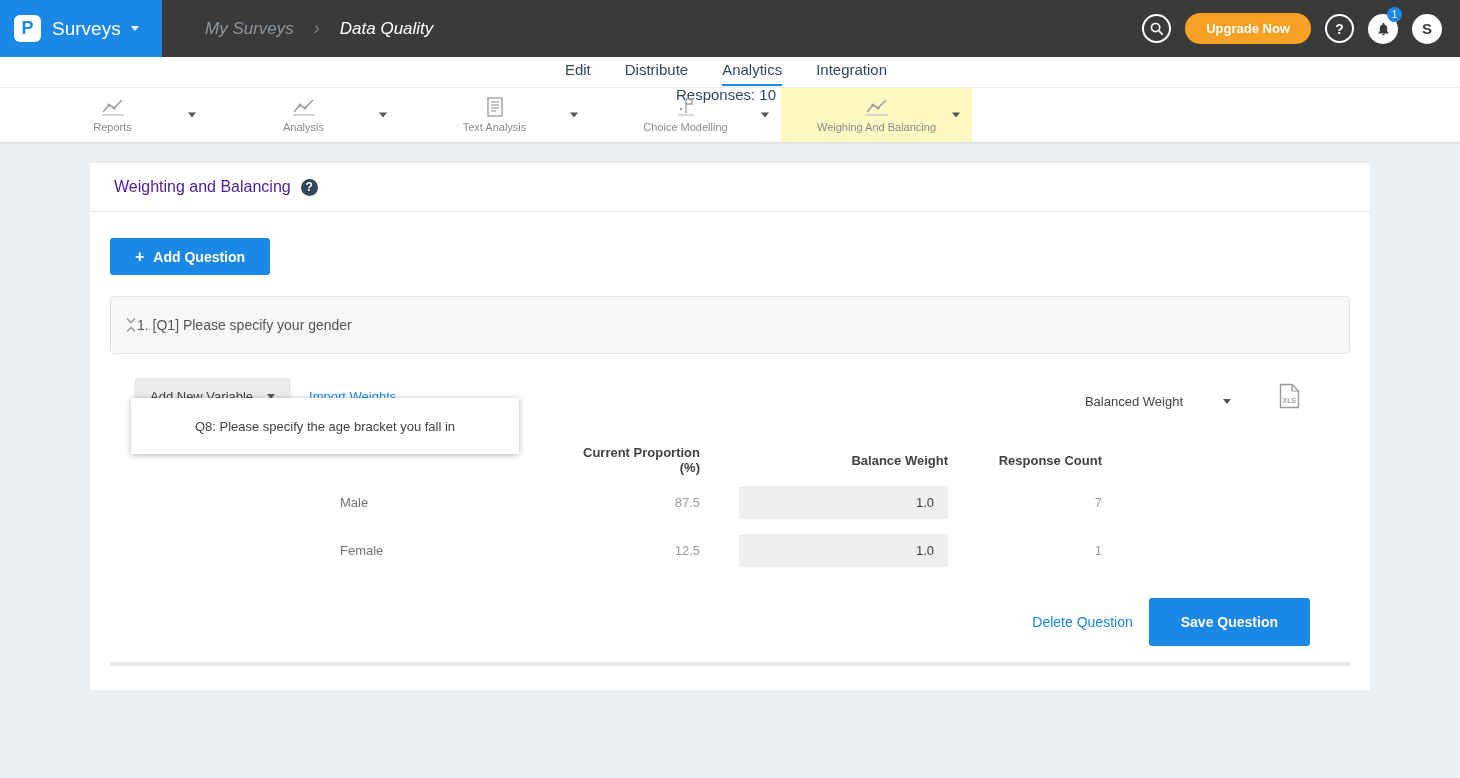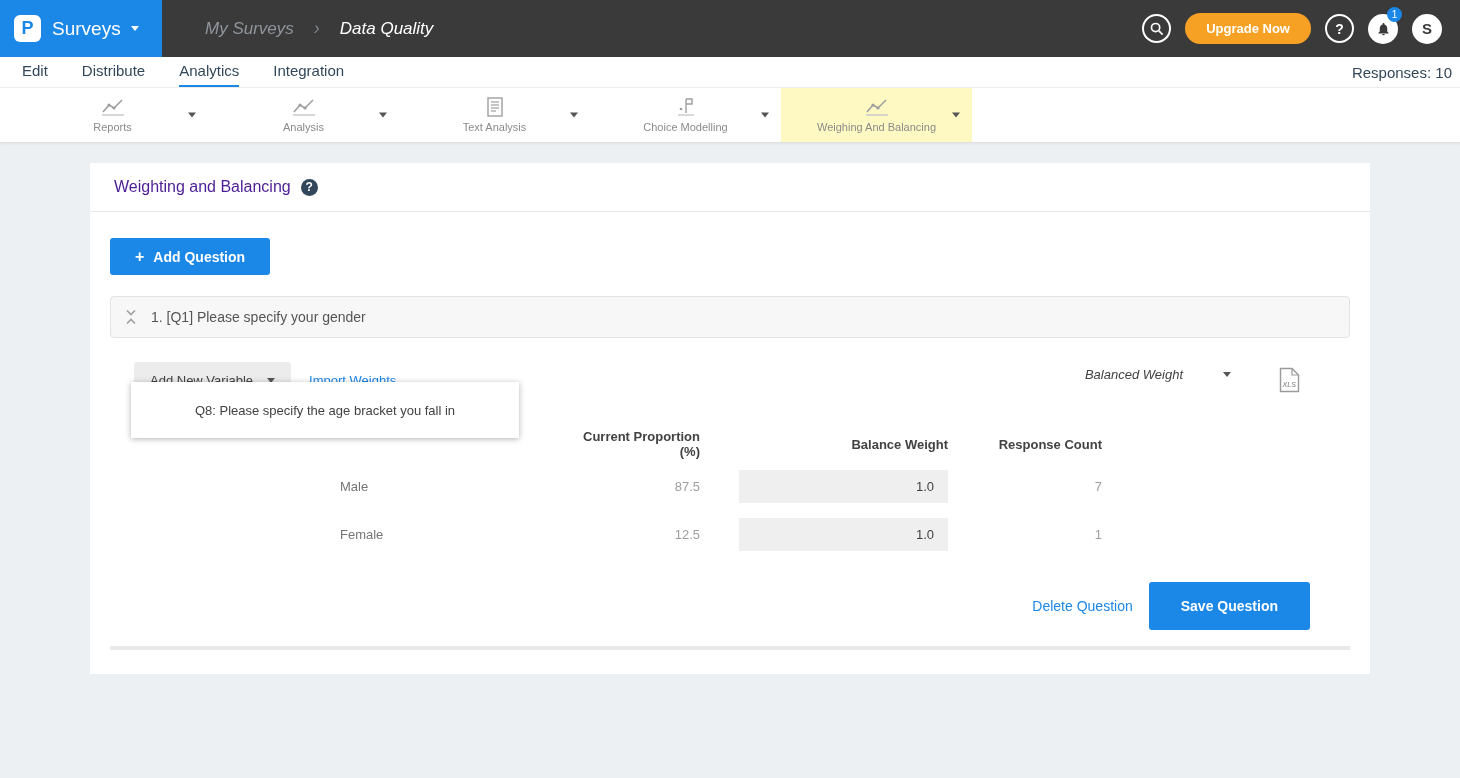--- a/index.html
+++ b/index.html
@@ -19,21 +19,21 @@
   .crumb-current { color:#fff;text-align:right; }
   .topbar-right { display:flex; align-items:center; gap:14px; margin-right:18px; }
   .circle-btn { width:29px; height:29px; border:2px solid #fff; border-radius:50%; display:flex; align-items:center; justify-content:center; color:#fff; cursor:pointer; flex:none; font-size:14px; font-weight:bold; }
   .upgrade-btn { background:#f7a124; color:#fff; border:none; border-radius:16px; height:31px; padding:0 21px; font-size:13px; font-weight:bold; font-family:inherit; cursor:pointer; }
   .bell-wrap { position:relative; }
   .bell-circle { width:30px; height:30px; background:#fff; border-radius:50%; display:flex; align-items:center; justify-content:center; cursor:pointer; }
   .badge { position:absolute; top:-7px; right:-4px; background:#1b87e6; color:#fff; font-size:10px; min-width:15px; height:15px; border-radius:50%; display:flex; align-items:center; justify-content:center; }
   .avatar { width:30px; height:30px; background:#fff; border-radius:50%; display:flex; align-items:center; justify-content:center; color:#3a3a3a; font-size:15px; font-weight:bold; cursor:pointer; }
 
   
-  .nav { height:31px; background:#fff; display:flex; align-items:center; padding:0 8px 0 22px; border-bottom:1px solid #ececec; }
+  .nav { height:31px; background:#fff; display:flex; align-items:center; padding:0 30px 0 22px; border-bottom:1px solid #ececec;flex-direction:column; }
   .nav-tabs { display:flex; gap:34px; flex:1; }
   .nav-tab { font-size:15px; color:#33475b; cursor:pointer; line-height:26px; padding-bottom:1px; border-bottom:2px solid transparent; }
   .nav-tab.active { border-bottom-color:#1b87e6; }
   .responses { font-size:15px; color:#33475b; }
 
   
   .toolbar { height:55px; background:#fff; display:flex; padding-left:17px; border-bottom:1px solid #e0e0e0; box-shadow:0 1px 2px rgba(0,0,0,.05); }
   .tb-item { width:191px; position:relative; display:flex; flex-direction:column; align-items:center; justify-content:center; cursor:pointer; }
   .tb-item.active { background:#fef9c3; }
   .tb-label { font-size:11px; color:#8b8b8b; margin-top:4px; }
@@ -44,29 +44,29 @@
   .card { background:#fff; min-height:497px; }
   .card-header { display:flex; align-items:center; gap:10px; padding:0 24px; height:49px; border-bottom:1px solid #e8e8e8; }
   .card-title { font-size:16px; color:#4c1d95; }
   .help-icon { width:17px; height:17px; border-radius:50%; background:#33475b; color:#fff; font-size:12px; font-weight:bold; display:flex; align-items:center; justify-content:center; cursor:pointer; }
   .card-body { padding:26px 20px 24px; }
 
   .btn-primary { background:#1b87e6; color:#fff; border:none; border-radius:3px; font-size:14px; font-family:inherit; cursor:pointer; }
   .add-question-btn { height:37px; padding:0 25px; display:inline-flex; align-items:center; gap:9px; font-weight:bold; }
   .plus-glyph { font-size:16px; font-weight:bold; }
 
-  .question-panel-header { margin-top:21px; background:#f7f7f7; border:1px solid #e3e3e3; border-radius:4px; height:42px; display:flex; align-items:center; padding:0 14px; gap:14px; }
+  .question-panel-header { margin-top:21px; background:#f7f7f7; border:1px solid #e3e3e3; border-radius:4px; height:58px; display:flex; align-items:center; padding:0 14px; gap:0; }
   .qp-title { font-size:14px; color:#555; }
   .collapse-btn { display:flex; align-items:center; cursor:pointer; }
 
   .controls-row { margin:24px 24px 0; position:relative; display:flex; align-items:center; }
   .add-var-btn { background:#ececec; border:none; border-radius:3px; height:36px; padding:0 16px; font-size:13px; color:#424242; font-family:inherit; display:inline-flex; align-items:center; gap:14px; cursor:pointer; }
   .add-var-btn .caret { color:#555; }
   .import-link { color:#1b87e6; font-size:13px; margin-left:18px; cursor:pointer; }
-  .controls-right { margin-left:auto; display:flex; align-items:flex-start; padding-right:26px;font-style:italic; }
+  .controls-right { margin-left:auto; display:flex; align-items:flex-end; padding-right:26px; }
   .weight-select { display:flex; align-items:center; font-size:13px; color:#424242; cursor:pointer; }
   .weight-select .caret { margin-left:40px; color:#555; }
   .xls-btn { margin-left:48px; cursor:pointer; display:flex; }
 
   .dropdown { position:absolute; top:20px; left:-3px; width:388px; background:#fff; box-shadow:0 1px 6px rgba(0,0,0,.3); z-index:5; }
   .dropdown-item { height:56px; display:flex; align-items:center; justify-content:center; font-size:13px; color:#424242; cursor:pointer; }
 
   .wtable { margin:28px 0 0 20px; }
   .wt-row { display:flex; align-items:center; height:48px; }
   .wt-head { height:36px; }

